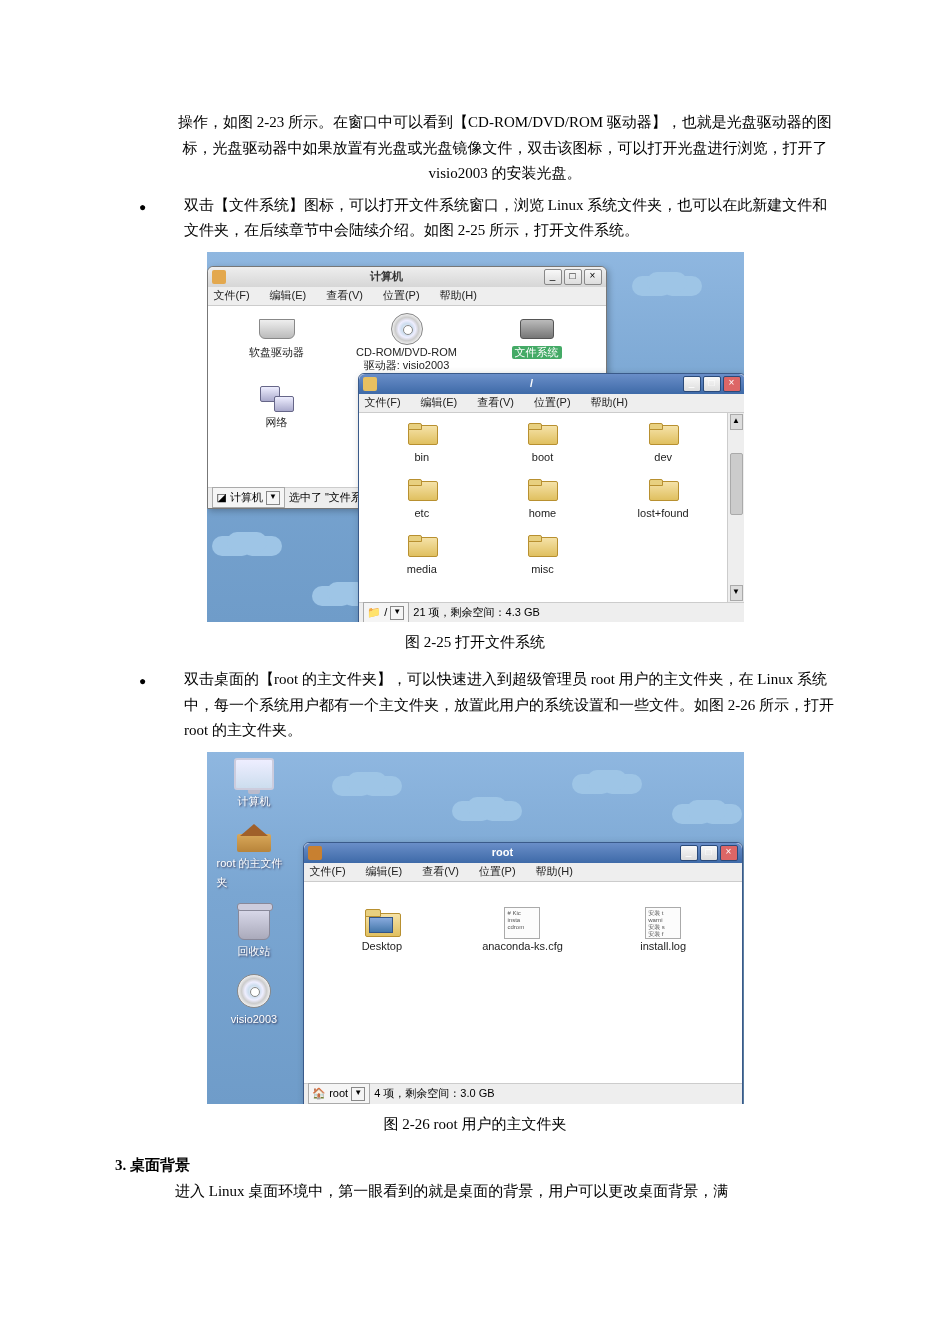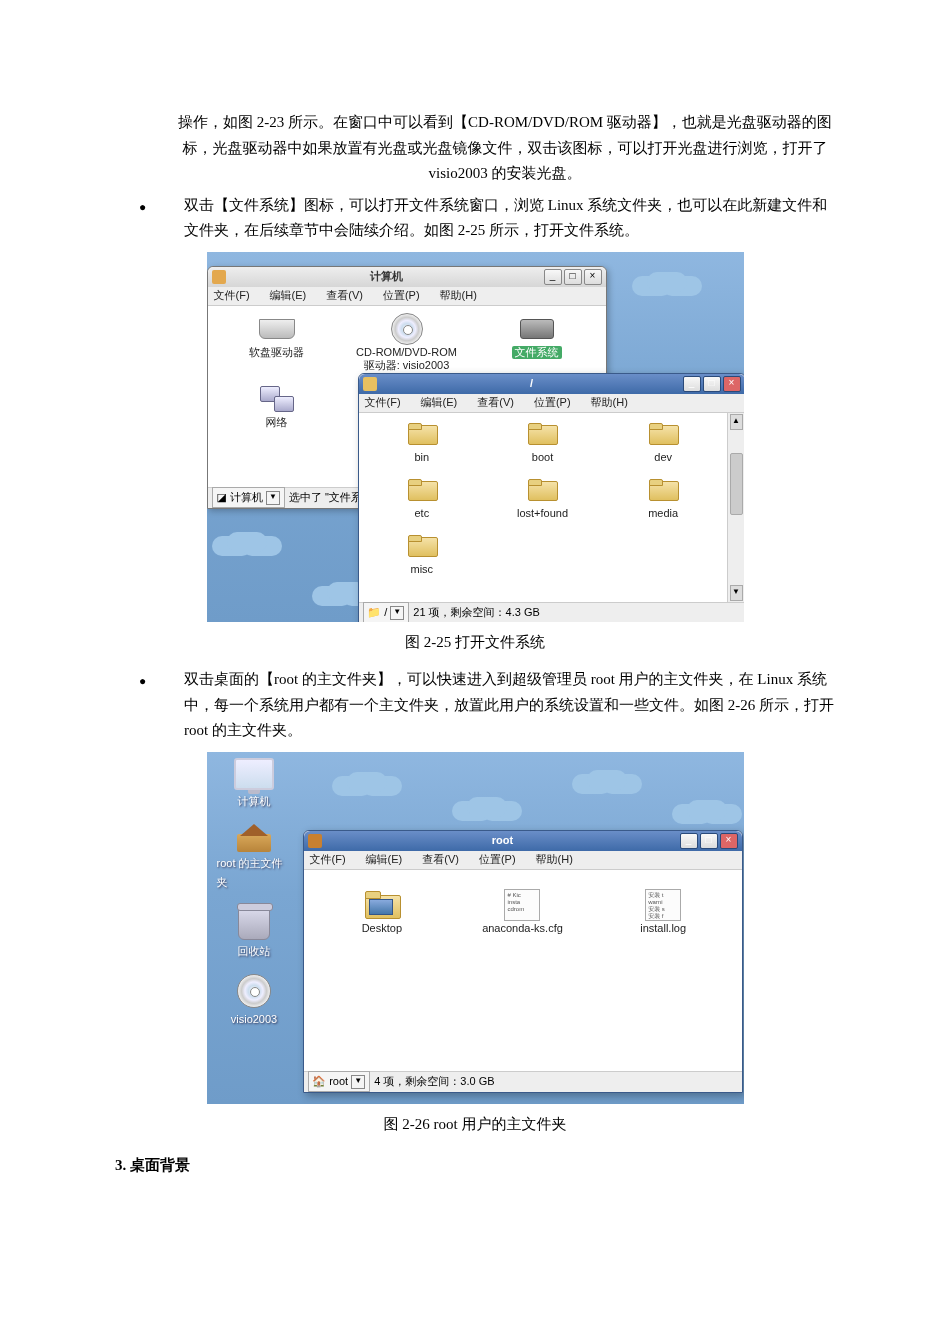--- a/index.html
+++ b/index.html
@@ -148,26 +148,26 @@
   .monitor-ic::after{content:'';position:absolute;left:12px;bottom:-6px;width:12px;height:4px;background:#bbc;border-radius:0 0 2px 2px;}
   .home-ic { width:34px;height:28px;position:relative;}
   .home-ic::before{content:'';position:absolute;left:0;bottom:0;width:100%;height:18px;background:linear-gradient(#d9a85a,#b8843a);border-radius:2px;}
   .home-ic::after{content:'';position:absolute;left:3px;top:0;width:0;height:0;border-left:14px solid transparent;border-right:14px solid transparent;border-bottom:12px solid #a0602a;}
   .trash-ic { width:30px;height:32px;background:linear-gradient(#dde,#aab);border-radius:4px 4px 6px 6px;border:1px solid #889;position:relative;}
   .trash-ic::before{content:'';position:absolute;left:-2px;top:-4px;width:34px;height:6px;background:#ccd;border-radius:3px;border:1px solid #889;}
   .cd2-ic { width:32px;height:32px;border-radius:50%;background: radial-gradient(circle,#fff 0%,#cde 25%,#eef 40%,#ccc 55%,#eee 70%,#aac 85%,#ddd 100%);border:1px solid #888;position:relative;}
   .cd2-ic::after{content:'';position:absolute;left:50%;top:50%;width:8px;height:8px;margin:-4px;border-radius:50%;background:#fff;border:1px solid #888;}
 
   .shot2 .window3 {
-    position:absolute; left:96px; top:78px; width:438px; height:261px;
+    position:absolute; left:96px; top:90px; width:438px; height:261px;
     background:#fff; border:1px solid #3a5a8a; border-radius:6px 6px 0 0;
     display:flex; flex-direction:column;
     box-shadow: 3px 3px 8px rgba(0,0,0,0.3);
   }
-  .rootview { flex:1; background:#fff; padding:20px 8px; display:grid; grid-template-columns:repeat(3,1fr); grid-auto-rows:74px;}
+  .rootview { flex:1; background:#fff; padding:26px 8px; display:grid; grid-template-columns:repeat(3,1fr); grid-auto-rows:74px;}
   .rootview .fitem { font-size:11px;}
   .filethumb { width:36px; height:32px; border:1px solid #aaa; background:#fcfcfc; font-size:6px; line-height:1.2; color:#555; padding:2px; overflow:hidden; box-sizing:border-box; text-align:left;}
   .desk-folder { width:34px;height:28px;position:relative;}
   .desk-folder::before{content:'';position:absolute;left:0;top:4px;width:100%;height:22px;background:linear-gradient(#f5e2a8,#e0c060);border:1px solid #b89030;border-radius:0 2px 2px 2px;}
   .desk-folder::after{content:'';position:absolute;left:4px;top:8px;width:22px;height:14px;background:linear-gradient(#8ad,#47a);border:1px solid #358;}
   .ot-top{position:absolute;left:0;top:0;width:14px;height:6px;background:#e8d080;border:1px solid #b89030;border-radius:2px 2px 0 0;}
 </style>
 </head>
 <body>
 
@@ -282,20 +282,26 @@
           <div class="fitem">
               <div class="ic">
                 <div class="folder-ic"></div>
               </div>
               <div class="lbl">etc</div>
             </div>
           <div class="fitem">
               <div class="ic">
                 <div class="folder-ic"></div>
               </div>
+              <div class="lbl">home</div>
+            </div>
+          <div class="fitem">
+              <div class="ic">
+                <div class="folder-ic"></div>
+              </div>
               <div class="lbl">lost+found</div>
             </div>
           <div class="fitem">
               <div class="ic">
                 <div class="folder-ic"></div>
               </div>
               <div class="lbl">media</div>
             </div>
           <div class="fitem">
               <div class="ic">
@@ -405,14 +411,17 @@
         </div>
         <span>4 项，剩余空间：3.0 GB</span>
       </div>
     </div>
   </div>
 
   <div class="figure-caption">图 2-26 root 用户的主文件夹</div>
 
   <div class="heading">3. 桌面背景</div>
 
+  <div class="body-indent">
+    <span>进入 Linux 桌面环境中，第一眼看到的就是桌面的背景，用户可以更改桌面背景，满</span>
+  </div>
 
 </div>
 
 </body></html>

